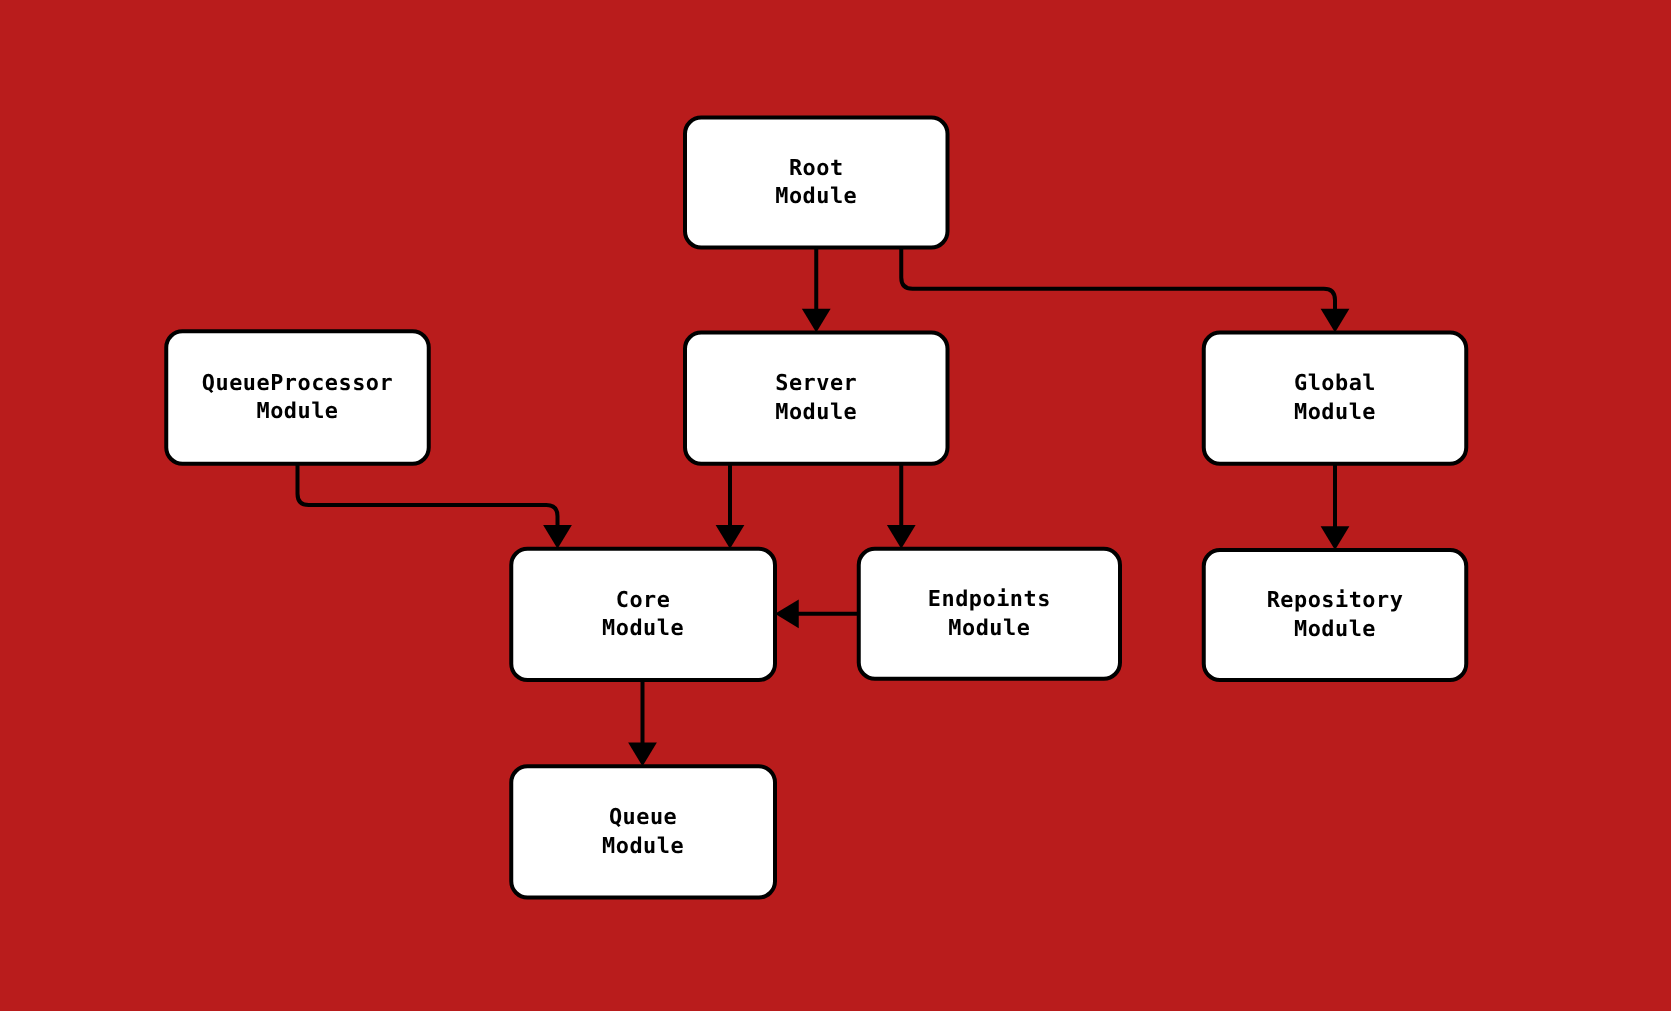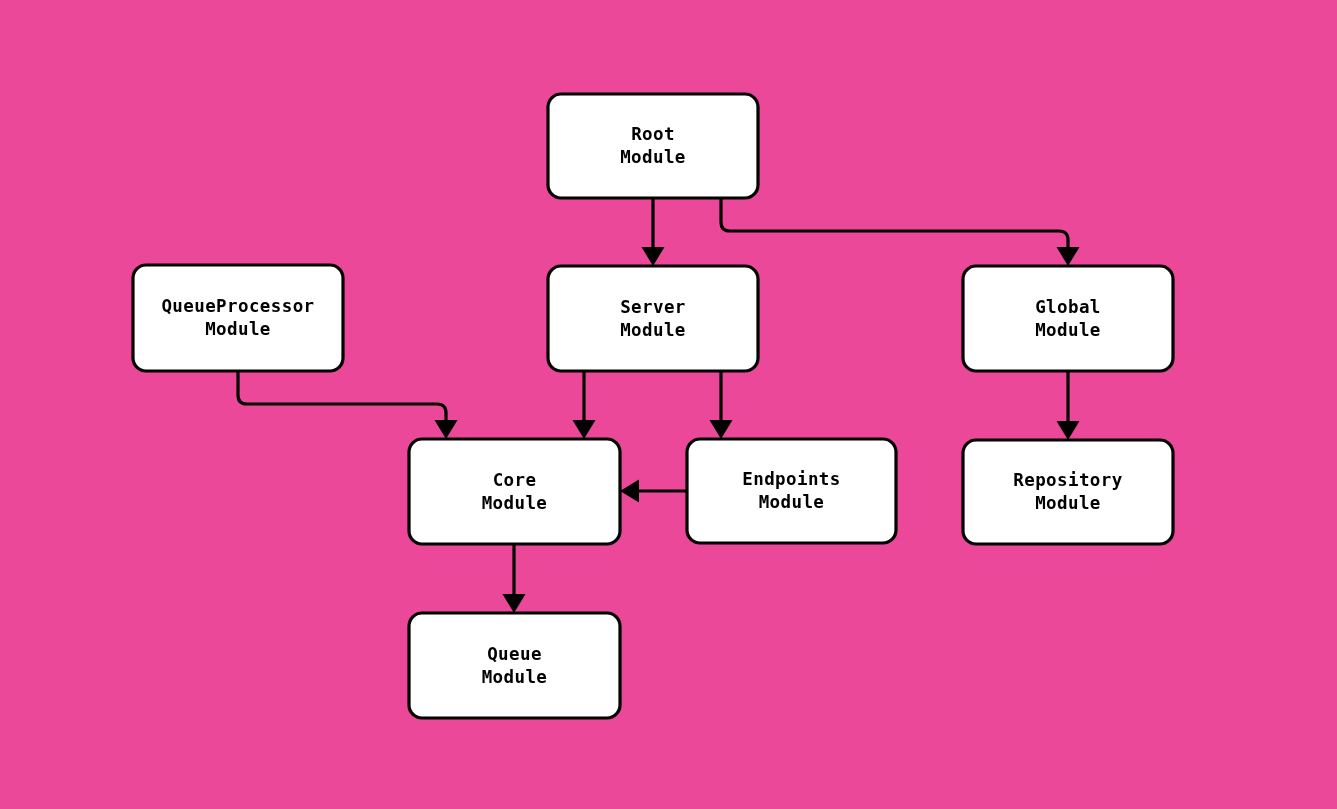--- a/index.html
+++ b/index.html
@@ -10,21 +10,21 @@
   body {
     width: 1337px;
     height: 809px;
     font-family: "DejaVu Sans Mono", monospace;
     overflow: hidden;
   }
   #diagram-root {
     position: relative;
     width: 1337px;
     height: 809px;
-    background: #ec4899;
+    background: #b91c1c;
   }
   svg.canvas {
     position: absolute;
     top: 0;
     left: 0;
     width: 1337px;
     height: 809px;
     display: block;
   }
   .node-rect {

